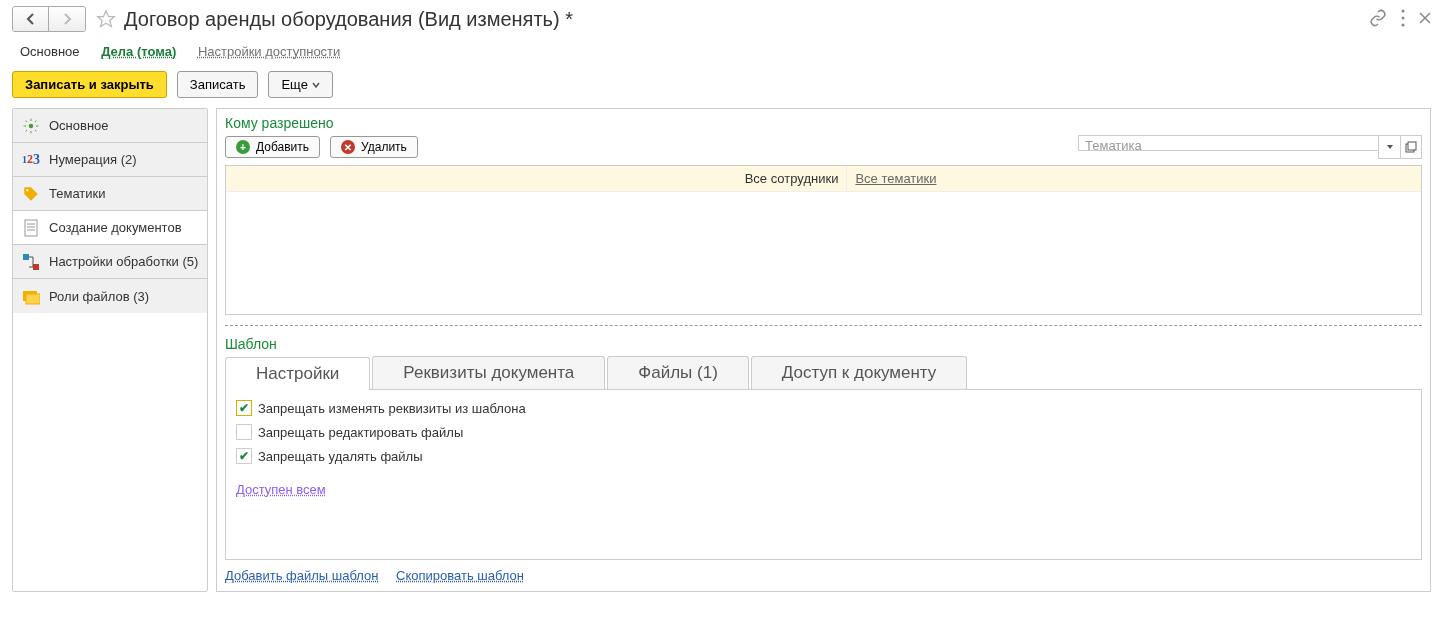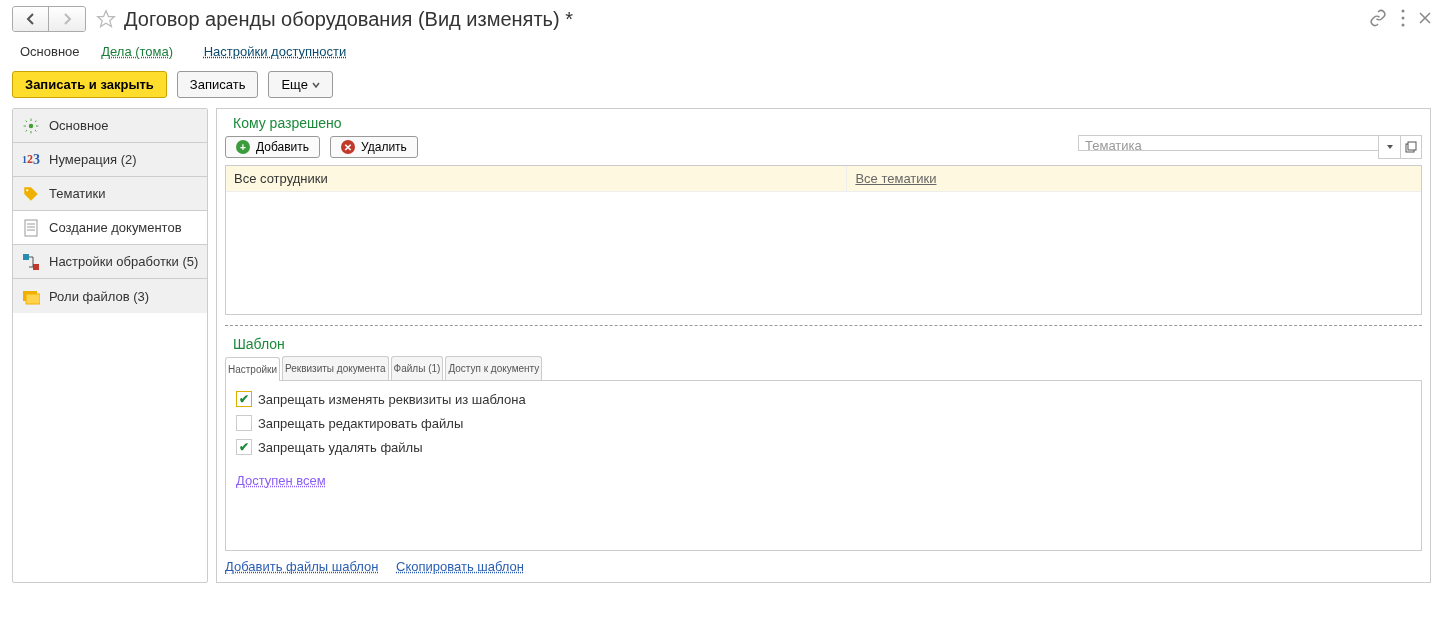--- a/index.html
+++ b/index.html
@@ -10,60 +10,60 @@
   .nav-arrow { width: 36px; height: 24px; display: flex; align-items: center; justify-content: center; cursor: pointer; background: linear-gradient(#fff,#eee); }
   .nav-arrow:first-child { border-right: 1px solid #aaa; border-radius: 3px 0 0 3px; }
   .nav-arrow:last-child { border-radius: 0 3px 3px 0; }
   .star { width: 24px; height: 24px; display:flex; align-items:center; justify-content:center; margin-right:6px; }
   .title { font-size: 20px; font-weight: 400; flex: 1; }
   .hdr-right { display:flex; align-items:center; gap:14px; color:#888; }
 
   .tabs-row { padding: 4px 14px 6px 20px; }
   .tab-link { display:inline-block; margin-right: 18px; font-size: 13px; }
   .tab-active { color: #333; }
-  .tab-inactive { color: #1a7d3a; text-decoration: underline dotted; }
-  .tab-inactive2 { color: #0c4a6e; text-decoration: underline dotted; margin-left: 9px; }
+  .tab-inactive { color: #1a7d3a; text-decoration: underline dotted; font-weight: bold; }
+  .tab-inactive2 { color: #737373; text-decoration: underline dotted; }
 
   .toolbar { display:flex; align-items:flex-start; padding: 6px 12px 10px 12px; }
   .btn { border: 1px solid #999; border-radius: 3px; padding: 5px 12px; font-size: 13px; cursor:pointer; background: #f6f6f6; }
   .btn-yellow { background: #ffdd2d; border-color: #c9a400; font-weight: 700; }
   .btn + .btn { margin-left: 10px; }
   .btn-more { margin-left:auto; display:flex; align-items:center; gap:4px; }
 
   .main { display:flex; padding: 0 12px 12px 12px; }
   .sidebar { width: 196px; border: 1px solid #ccc; border-radius:2px; background:#fff; }
   .side-item { height: 34px; border-bottom: 1px solid #ccc; display:flex; align-items:center; padding: 0 8px; gap:8px; cursor:pointer; background: #f0f0f0; }
   .side-item:last-child { border-bottom: none; }
   .side-item.plain { background: #fff; }
   .side-icon { width:20px; height:20px; display:flex; align-items:center; justify-content:center; }
 
   .content { flex:1; margin-left: 8px; border: 1px solid #ccc; padding: 4px 8px 8px 8px; }
-  .section-title { color: #1a8a3a; font-size: 14px; margin: 2px 0 4px 8px; }
+  .section-title { color: #1a8a3a; font-size: 14px; margin: 2px 0 4px 0; }
 
   .sub-toolbar { display:flex; align-items:center; gap: 10px; margin-bottom: 6px; }
   .btn-sm { border:1px solid #999; border-radius:3px; padding:3px 10px; font-size:12px; cursor:pointer; background:#fafafa; display:flex; align-items:center; gap:6px; }
   .circle-ic { width:14px; height:14px; border-radius:50%; display:flex; align-items:center; justify-content:center; color:#fff; font-size:10px; font-weight:bold; }
   .ic-add { background:#3a9c3a; }
   .ic-del { background:#c0392b; }
 
   .combo-group { margin-left:auto; display:flex; }
   .combo { border:1px solid #ccc; height:16px; width:300px; padding:2px 6px; color:#999; border-right:none; }
   .combo-dd { width:22px; height:24px; border:1px solid #ccc; display:flex; align-items:center; justify-content:center; cursor:pointer; border-right:none; }
   .combo-pop { width:22px; height:24px; border:1px solid #ccc; display:flex; align-items:center; justify-content:center; cursor:pointer; }
 
   .grid { border:1px solid #ccc; height: 150px; }
   .grid-row { display:flex; border-bottom:1px solid #eee; background:#fff8e1; }
   .grid-cell { padding:5px 8px; font-size:13px; }
-  .grid-cell:first-child { width:52%; border-right:1px solid #eee; }
+  .grid-cell:first-child { width:52%; border-right:1px solid #eee;text-align:right; }
   .link-underline { text-decoration: underline; color:#666; }
 
   .dash { border-top:1px dashed #999; margin:10px 0; }
 
   .subtabs { display:flex; border-bottom:1px solid #ccc; }
-  .subtab { padding:6px 2px; border:1px solid #ccc; border-bottom:none; border-radius:3px 3px 0 0; margin-right:2px; background:#f5f5f5; cursor:pointer; font-size:10px; color:#555; }
+  .subtab { padding:6px 30px; border:1px solid #ccc; border-bottom:none; border-radius:3px 3px 0 0; margin-right:2px; background:#f5f5f5; cursor:pointer; font-size:17px; color:#555; }
   .subtab.active { background:#fff; position:relative; top:1px; }
 
   .tabpane { border:1px solid #ccc; border-top:none; padding: 10px 10px 40px 10px; min-height:170px; }
   .chk-row { display:flex; align-items:center; gap:6px; margin-bottom:8px; font-size:13px; }
   .chkbox { width:16px; height:16px; border:1px solid #ccc; display:flex; align-items:center; justify-content:center; cursor:pointer; }
   .chkbox.checked { border:1px solid #e0b000; }
   .chkmark { color:#1a8a3a; font-size:12px; font-weight:bold; }
   .green-link { color:#8b5cf6; text-decoration: underline dotted; margin-top:10px; display:inline-block; }
 
   .bottom-links { margin-top:8px; }

